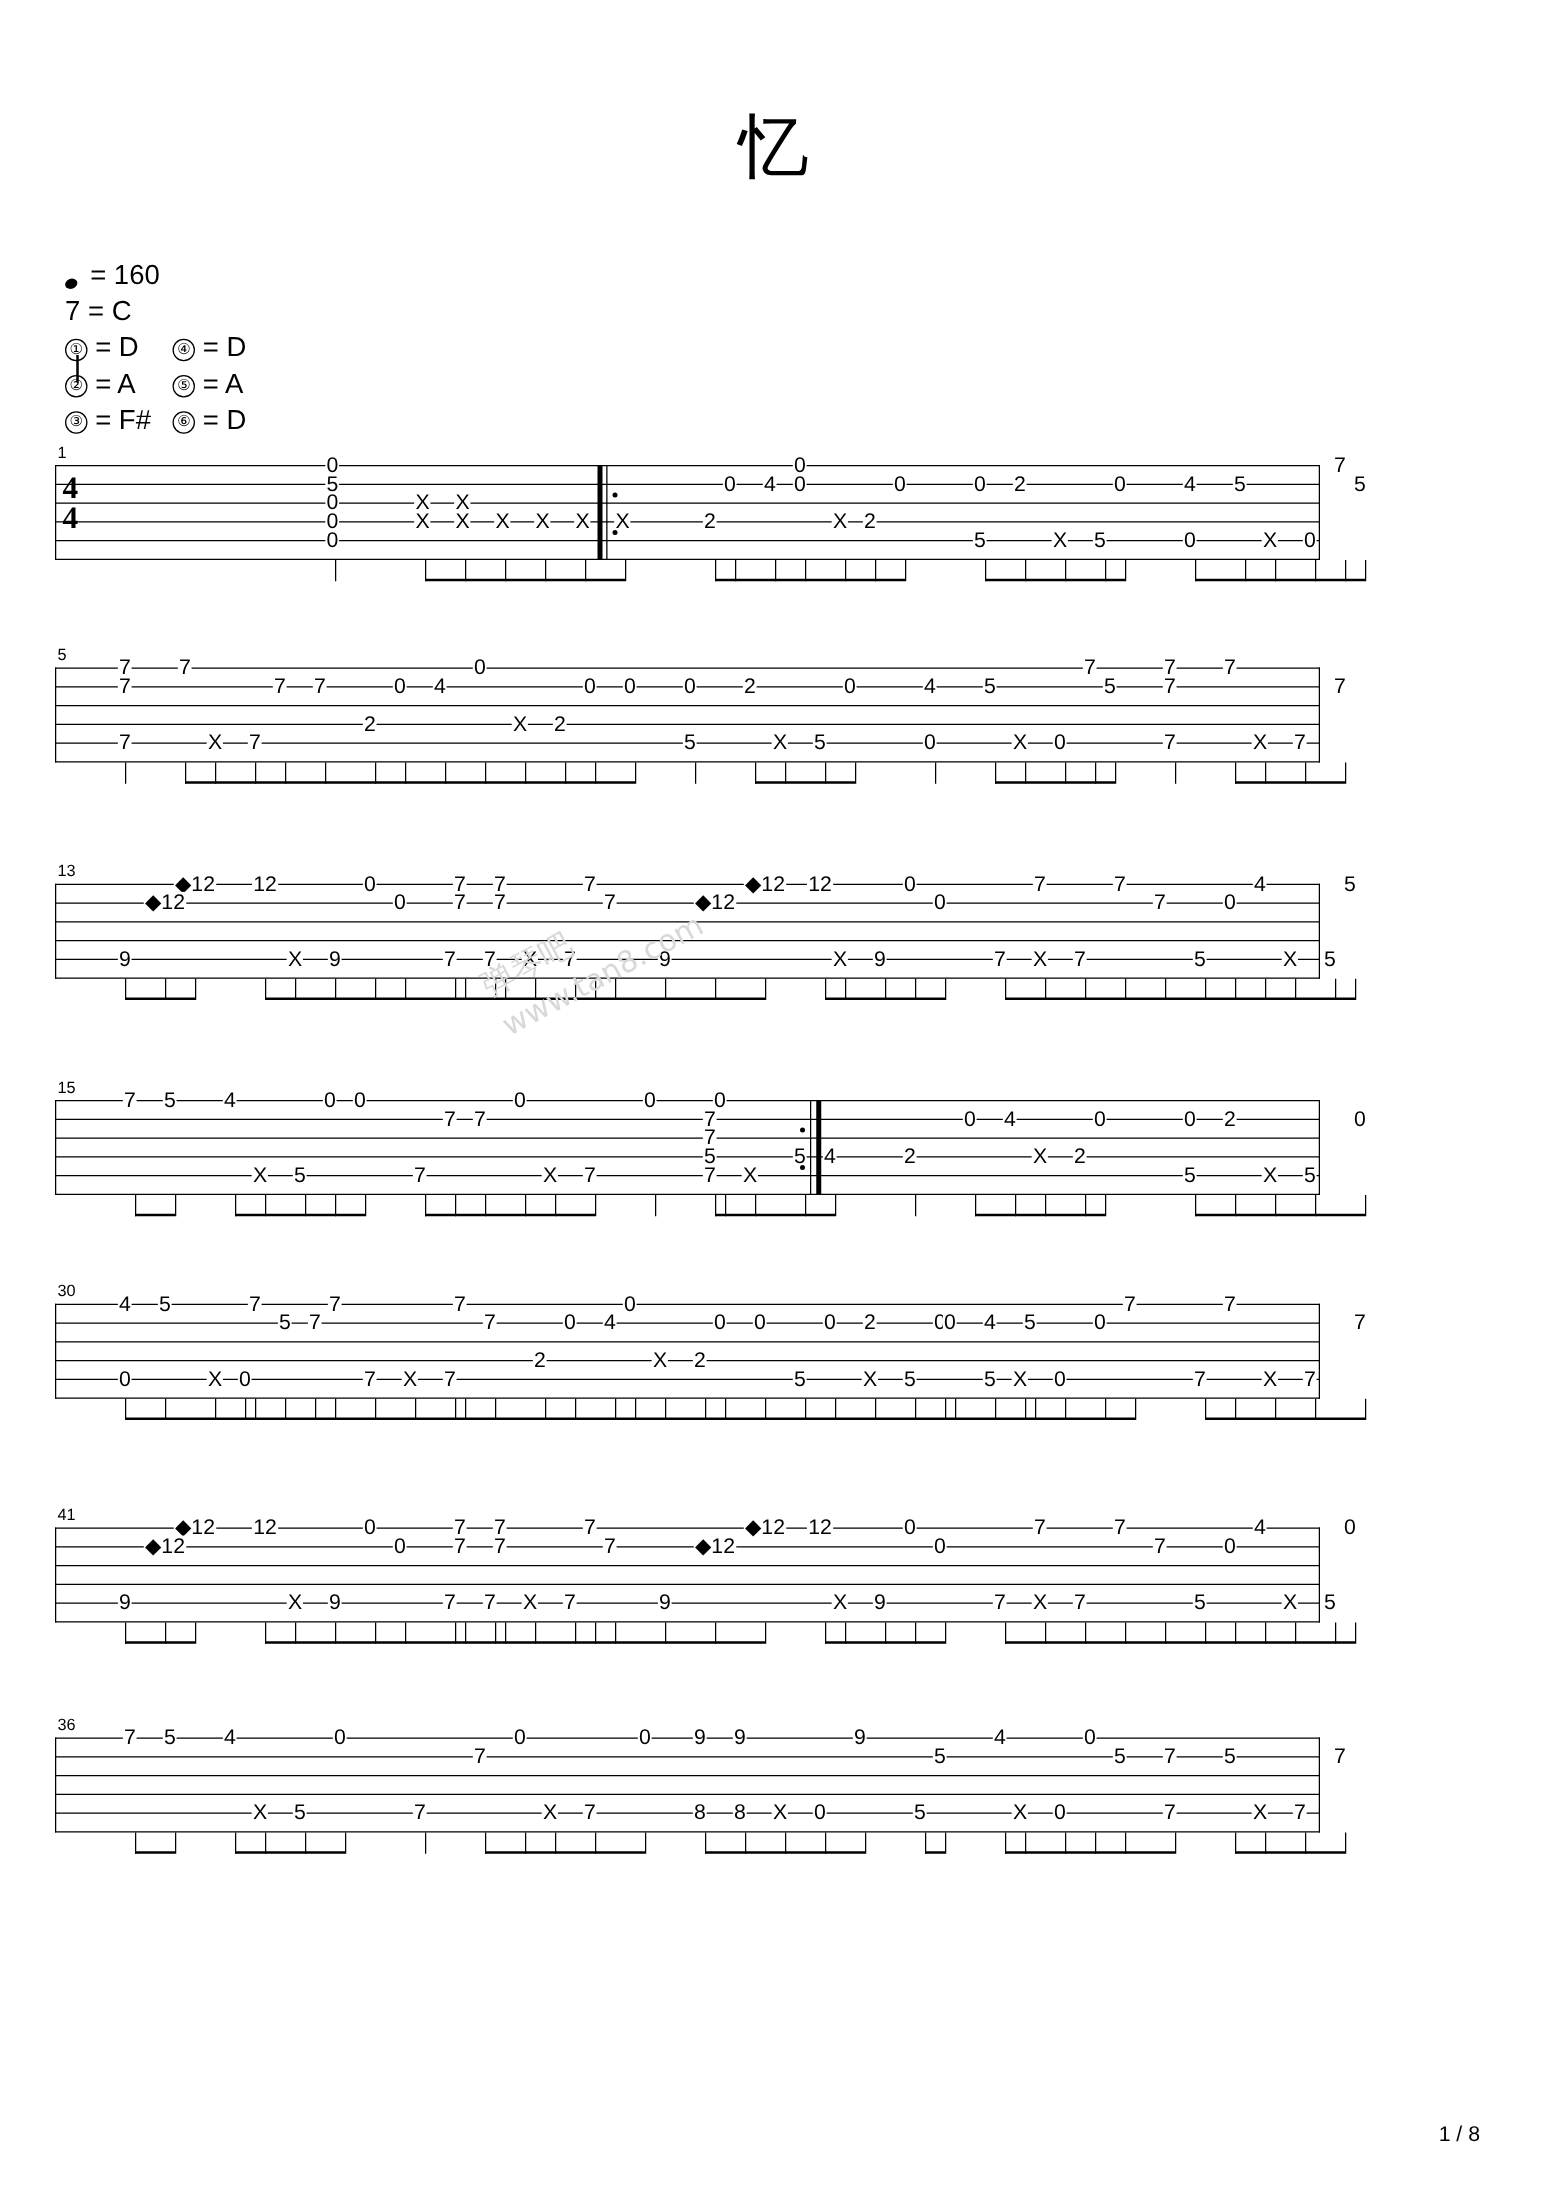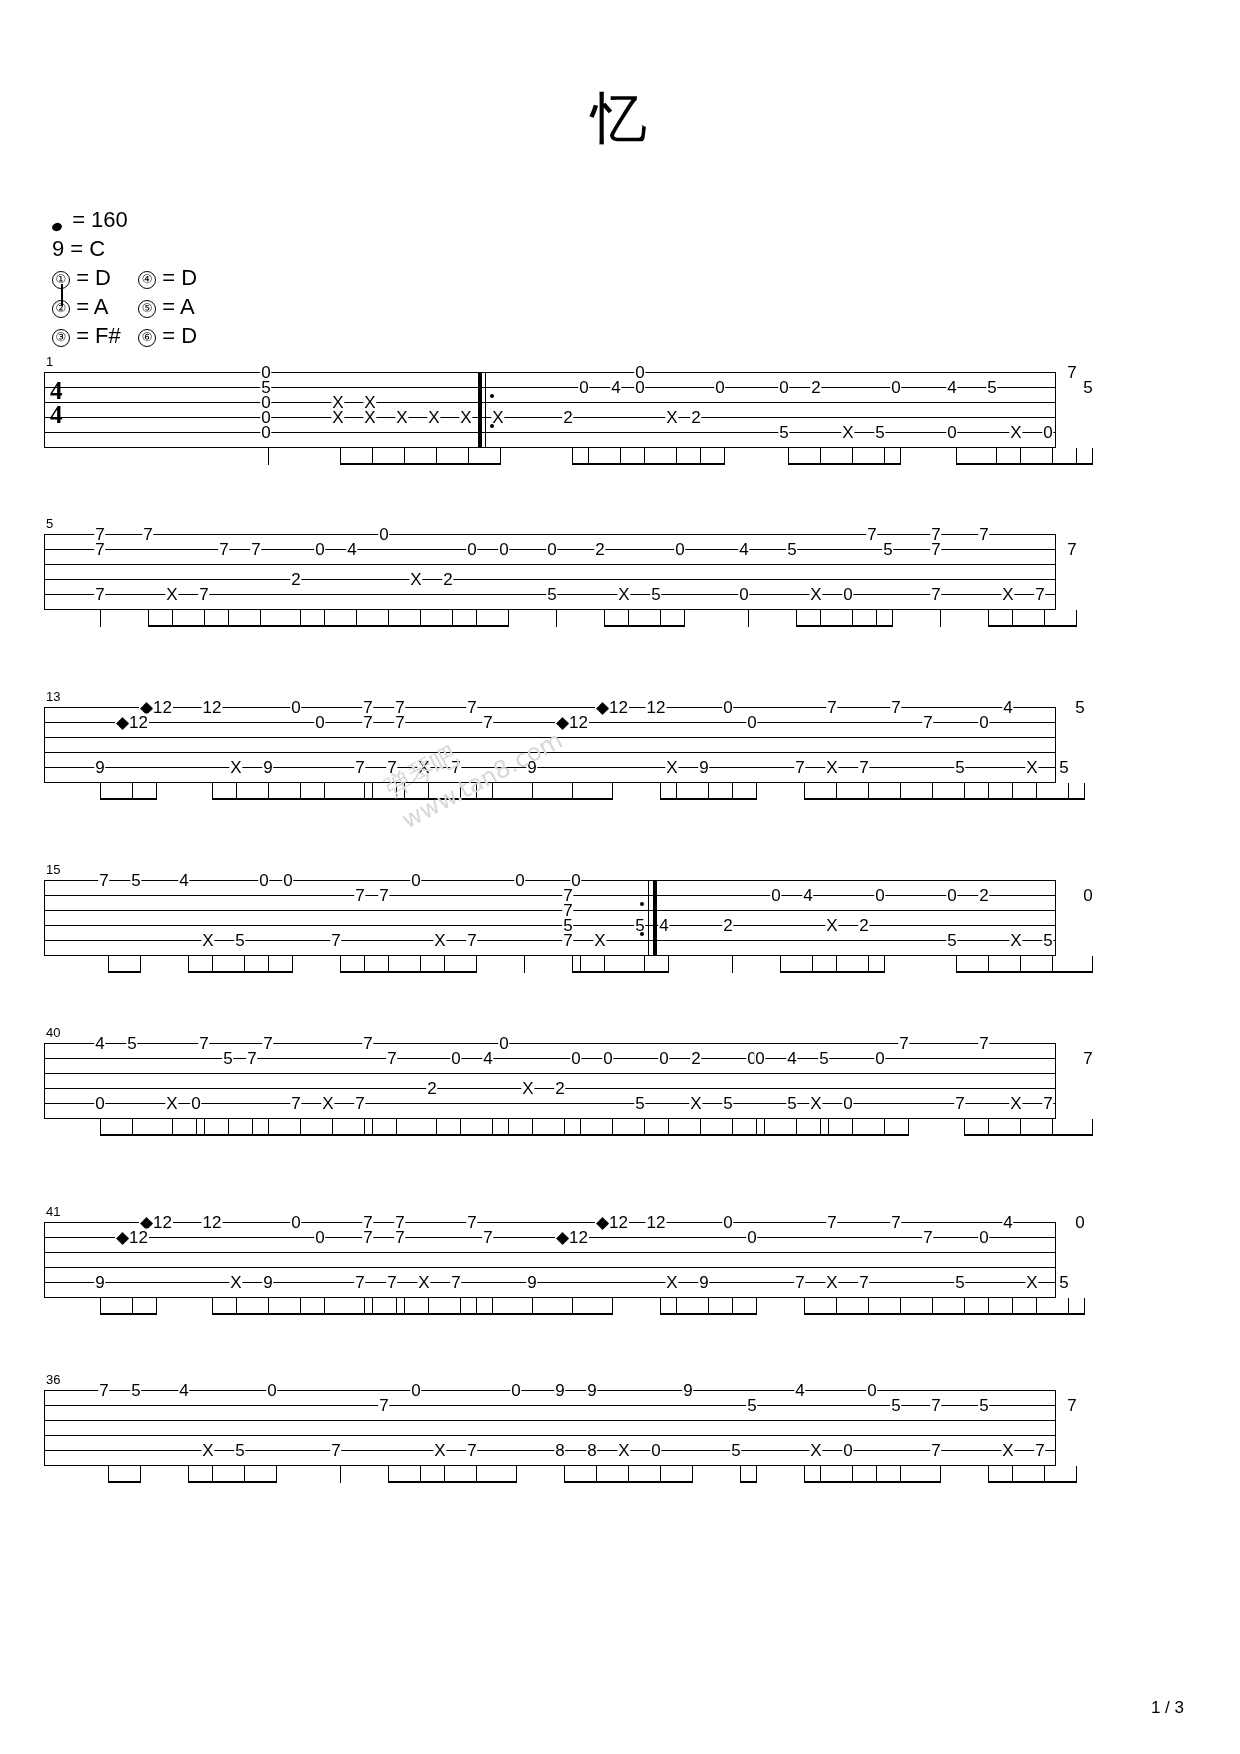--- a/index.html
+++ b/index.html
@@ -181,21 +181,21 @@
 
 <div class="page">
 
   <div class="title">忆</div>
 
   <div class="meta">
     <div class="row">
       <span class="tempo-note"><span class="head"></span><span class="stem"></span></span>
       <span>= 160</span>
     </div>
-    <div class="row">9 = C</div>
+    <div class="row">7 = C</div>
     <div class="row">
       <span class="tuning-col"><span class="circled">①</span> <span>= D</span></span>
       <span class="circled">④</span> <span>= D</span>
     </div>
     <div class="row">
       <span class="tuning-col"><span class="circled">②</span> <span>= A</span></span>
       <span class="circled">⑤</span> <span>= A</span>
     </div>
     <div class="row">
       <span class="tuning-col"><span class="circled">③</span> <span>= F#</span></span>
@@ -633,21 +633,21 @@
         <div class="staff">
           <div class="line l0"></div>
           <div class="line l1"></div>
           <div class="line l2"></div>
           <div class="line l3"></div>
           <div class="line l4"></div>
           <div class="line l5"></div>
           <div class="bar start"></div>
           <div class="bar end"></div>
         </div>
-        <div class="sysnum">40</div>
+        <div class="sysnum">30</div>
         <div class="n" style="left: 56px; top: 0px;">4</div>
         <div class="n" style="left: 88px; top: 0px;">5</div>
         <div class="n" style="left: 160px; top: 0px;">7</div>
         <div class="n" style="left: 224px; top: 0px;">7</div>
         <div class="n" style="left: 184px; top: 15px;">5</div>
         <div class="n" style="left: 208px; top: 15px;">7</div>
         <div class="n" style="left: 56px; top: 60px;">0</div>
         <div class="n" style="left: 128px; top: 60px;">X</div>
         <div class="n" style="left: 152px; top: 60px;">0</div>
         <div class="n" style="left: 324px; top: 0px;">7</div>
@@ -969,14 +969,14 @@
         <div class="beam" style="left: 968px; width: 32px;"></div>
         <div class="beam" style="left: 1000px; width: 32px;"></div>
       </div>
     </div>
 
   <div class="watermark">
     <div class="w1">弹琴吧</div>
     <div class="w2">www.tan8.com</div>
   </div>
 
-  <div class="pagenum">1 / 3</div>
+  <div class="pagenum">1 / 8</div>
 </div>
 
 </body></html>

